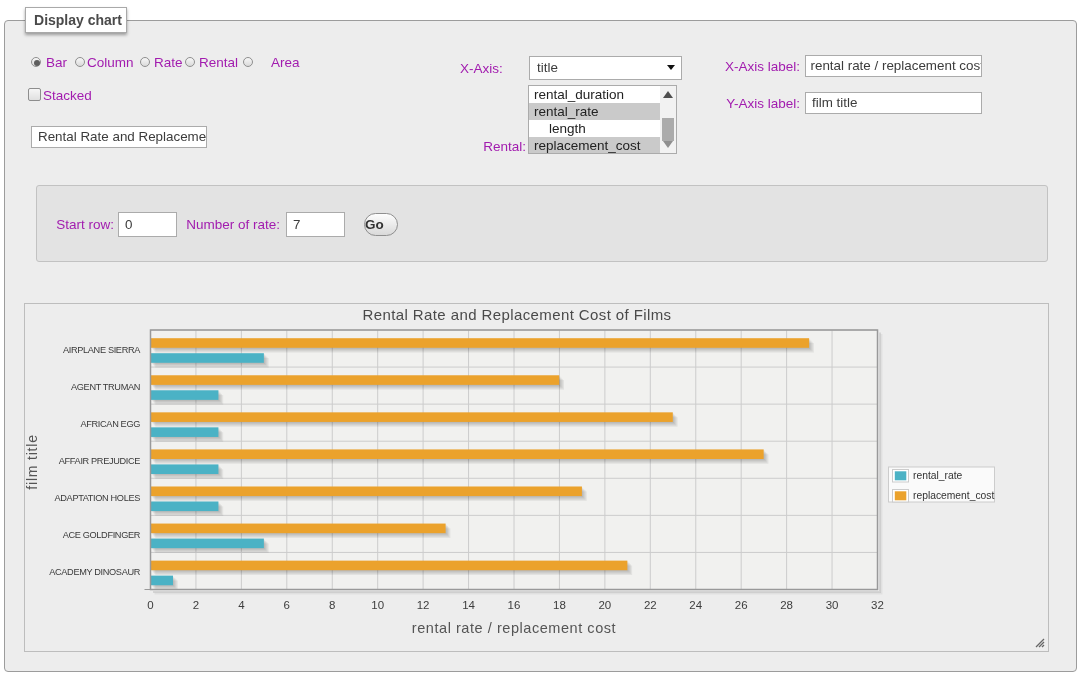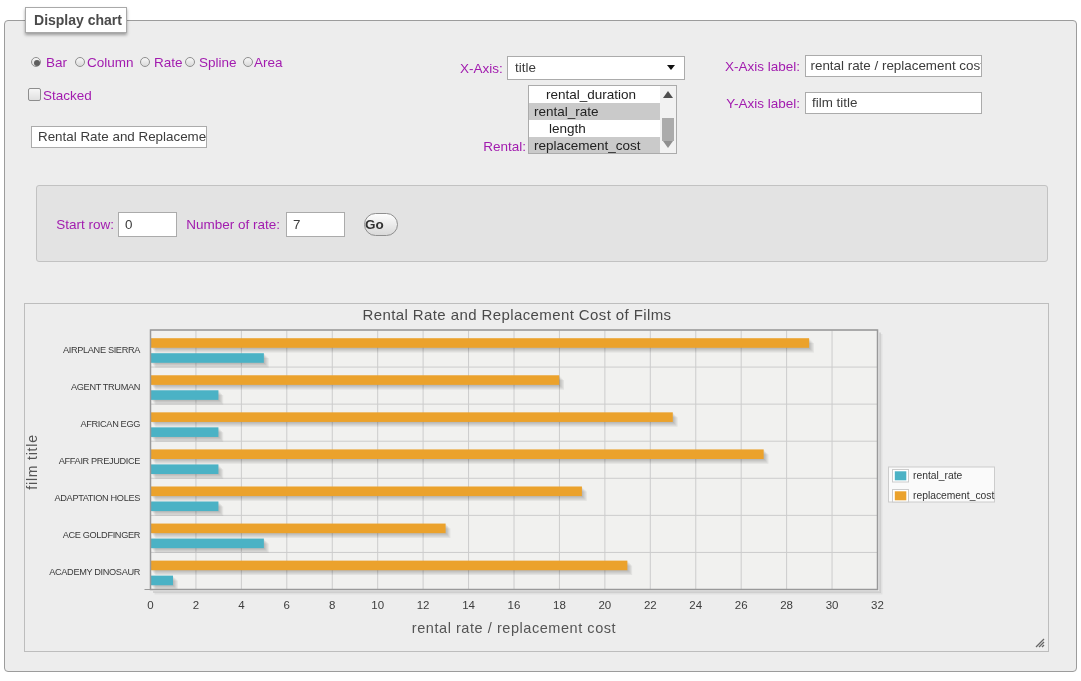--- a/index.html
+++ b/index.html
@@ -19,36 +19,36 @@
 
 <div class="radio" style="left:31px;top:56.5px;">
     <div class="dot"></div>
   </div>
 <div class="lbl" style="left:46px;top:55px;">Bar</div>
 <div class="radio" style="left:75px;top:56.5px;"></div>
 <div class="lbl" style="left:87px;top:55px;">Column</div>
 <div class="radio" style="left:140px;top:56.5px;"></div>
 <div class="lbl" style="left:154px;top:55px;">Rate</div>
 <div class="radio" style="left:185px;top:56.5px;"></div>
-<div class="lbl" style="left:199px;top:55px;">Spline</div>
+<div class="lbl" style="left:199px;top:55px;">Rental</div>
 <div class="radio" style="left:242.5px;top:56.5px;"></div>
-<div class="lbl" style="left:254px;top:55px;">Area</div>
+<div class="lbl" style="left:271px;top:55px;">Area</div>
 
 <div class="abs" style="left:28px;top:88px;width:13px;height:13px;border:1px solid #8d8d8d;background:linear-gradient(#f6f6f6,#e0e0e0);border-radius:2px;"></div>
 <div class="lbl" style="left:43px;top:88px;">Stacked</div>
 
 <div class="txt" style="left:31px;top:126px;width:176px;height:22px;line-height:20px;padding-left:6px;">Rental Rate and Replacement</div>
 
 <div class="lbl" style="left:460px;top:61px;width:67px;text-align:left;">X-Axis:</div>
-<div class="txt" style="left:507px;top:56px;width:178px;height:24px;line-height:22px;padding-left:7px;">title</div>
+<div class="txt" style="left:529px;top:56px;width:153px;height:24px;line-height:22px;padding-left:7px;">title</div>
 <div class="abs" style="left:667px;top:65px;width:0;height:0;border-left:4.5px solid transparent;border-right:4.5px solid transparent;border-top:5.5px solid #101010;"></div>
 
 <div class="lbl" style="left:460px;top:139px;width:66px;text-align:right;">Rental:</div>
 <div class="abs" style="left:528px;top:85px;width:149px;height:69px;background:#fff;border:1px solid #ababab;overflow:hidden;">
-  <div style="position:absolute;left:12px;top:0;width:131px;height:17px;font-size:13.5px;color:#222;padding-left:5px;line-height:17px;">rental_duration</div>
+  <div style="position:absolute;left:0;top:0;width:131px;height:17px;font-size:13.5px;color:#222;padding-left:5px;line-height:17px;">rental_duration</div>
   <div style="position:absolute;left:0;top:17px;width:131px;height:17px;background:#cacaca;font-size:13.5px;color:#222;padding-left:5px;line-height:17px;">rental_rate</div>
   <div style="position:absolute;left:0;top:34px;width:131px;height:17px;font-size:13.5px;color:#222;padding-left:20px;line-height:17px;">length</div>
   <div style="position:absolute;left:0;top:51px;width:131px;height:17px;background:#cacaca;font-size:13.5px;color:#222;padding-left:5px;line-height:17px;">replacement_cost</div>
   <div style="position:absolute;right:0;top:0;width:16px;height:67px;background:#f2f2f2;">
     <div style="position:absolute;left:3px;top:5px;width:0;height:0;border-left:5px solid transparent;border-right:5px solid transparent;border-bottom:7px solid #4f4f4f;"></div>
     <div style="position:absolute;left:2px;top:32px;width:12px;height:23px;background:#ababab;"></div>
     <div style="position:absolute;left:3px;top:55px;width:0;height:0;border-left:5px solid transparent;border-right:5px solid transparent;border-top:7px solid #8f8f8f;"></div>
   </div>
 </div>
 

